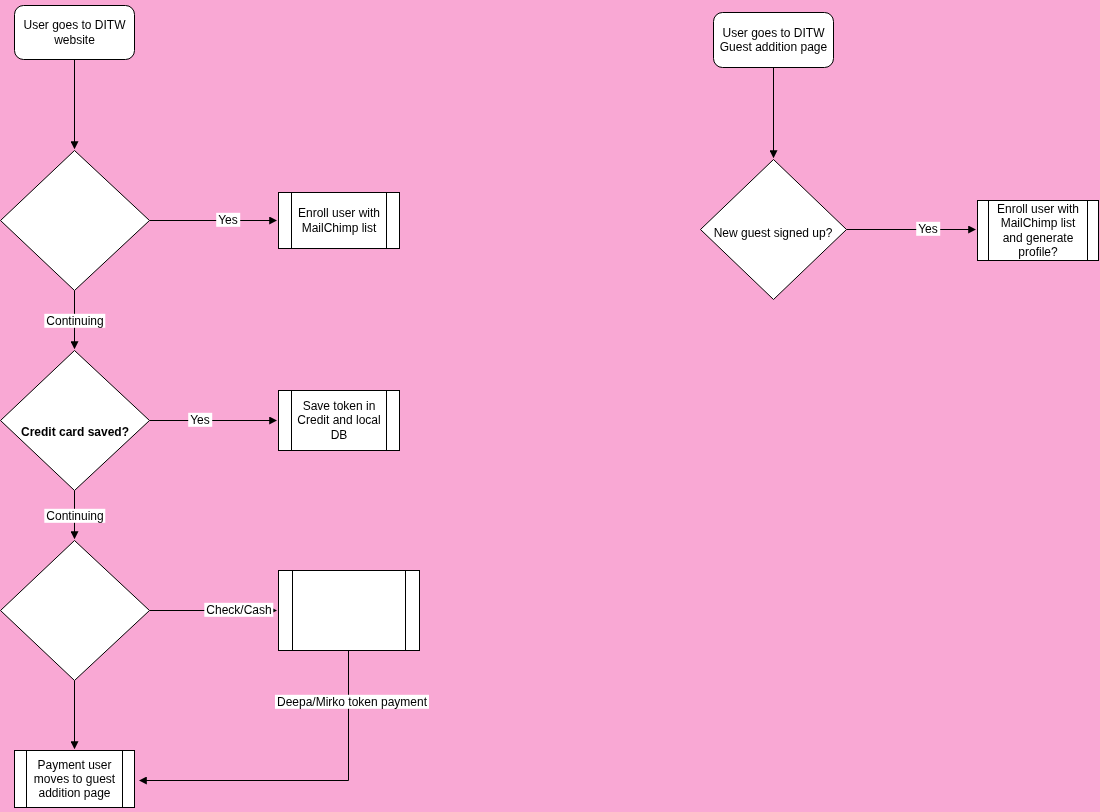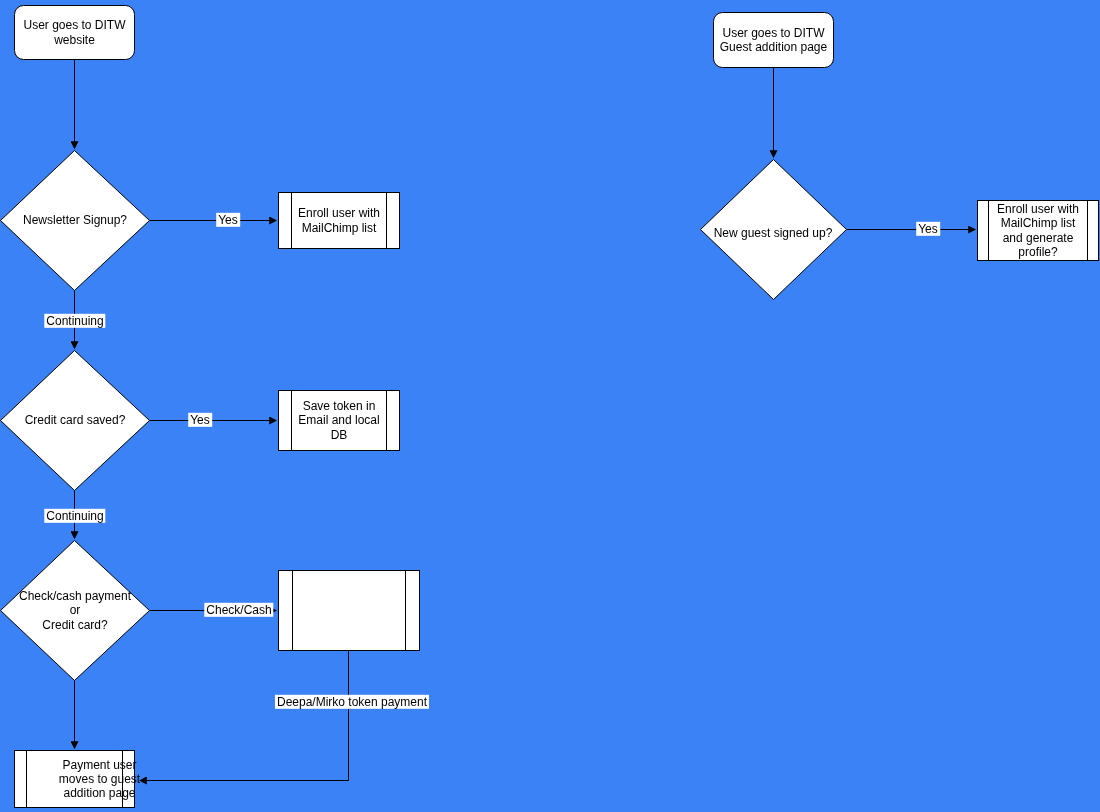--- a/index.html
+++ b/index.html
@@ -4,21 +4,21 @@
 <style>
   html, body {
     margin: 0;
     padding: 0;
     background: #ffffff;
   }
   .canvas {
     position: relative;
     width: 1100px;
     height: 812px;
-    background: #3b82f6;
+    background: #f9a8d4;
     font-family: "Liberation Sans", "DejaVu Sans", sans-serif;
     color: #000000;
     overflow: hidden;
   }
   .canvas svg {
     position: absolute;
     left: 0;
     top: 0;
   }
   .node-label {
@@ -109,37 +109,33 @@
         <rect x="977.5" y="200.5" width="121" height="60"></rect>
         <line x1="988.5" y1="200.5" x2="988.5" y2="260.5"></line>
         <line x1="1087.5" y1="200.5" x2="1087.5" y2="260.5"></line>
       </g>
     </g>
   </svg>
 
   <div class="node-label" style="left:14px; top:5px; width:121px; height:55px;">User goes to DITW
 website</div>
 
-  <div class="node-label" style="left:0px; top:150px; width:150px; height:141px;">Newsletter Signup?</div>
 
   <div class="node-label" style="left:278px; top:192px; width:122px; height:57px;">Enroll user with
 MailChimp list</div>
 
-  <div class="node-label" style="left:0px; top:350px; width:150px; height:141px;">Credit card saved?</div>
+  <div class="node-label" style="left:0px; top:362px; width:150px; height:141px;font-weight:bold;">Credit card saved?</div>
 
   <div class="node-label" style="left:278px; top:390px; width:122px; height:61px;">Save token in
-Email and local
+Credit and local
 DB</div>
 
-  <div class="node-label" style="left:0px; top:540px; width:150px; height:141px;">Check/cash payment
-or
-Credit card?</div>
 
 
-  <div class="node-label" style="left:14px; top:750px; width:121px; height:58px;padding-left:25px;">Payment user
+  <div class="node-label" style="left:14px; top:750px; width:121px; height:58px;">Payment user
 moves to guest
 addition page</div>
 
   <div class="node-label" style="left:713px; top:12px; width:121px; height:56px;">User goes to DITW
 Guest addition page</div>
 
   <div class="node-label" style="left:700px; top:163px; width:146px; height:141px;">New guest signed up?</div>
 
   <div class="node-label" style="left:977px; top:200px; width:122px; height:61px;">Enroll user with
 MailChimp list

